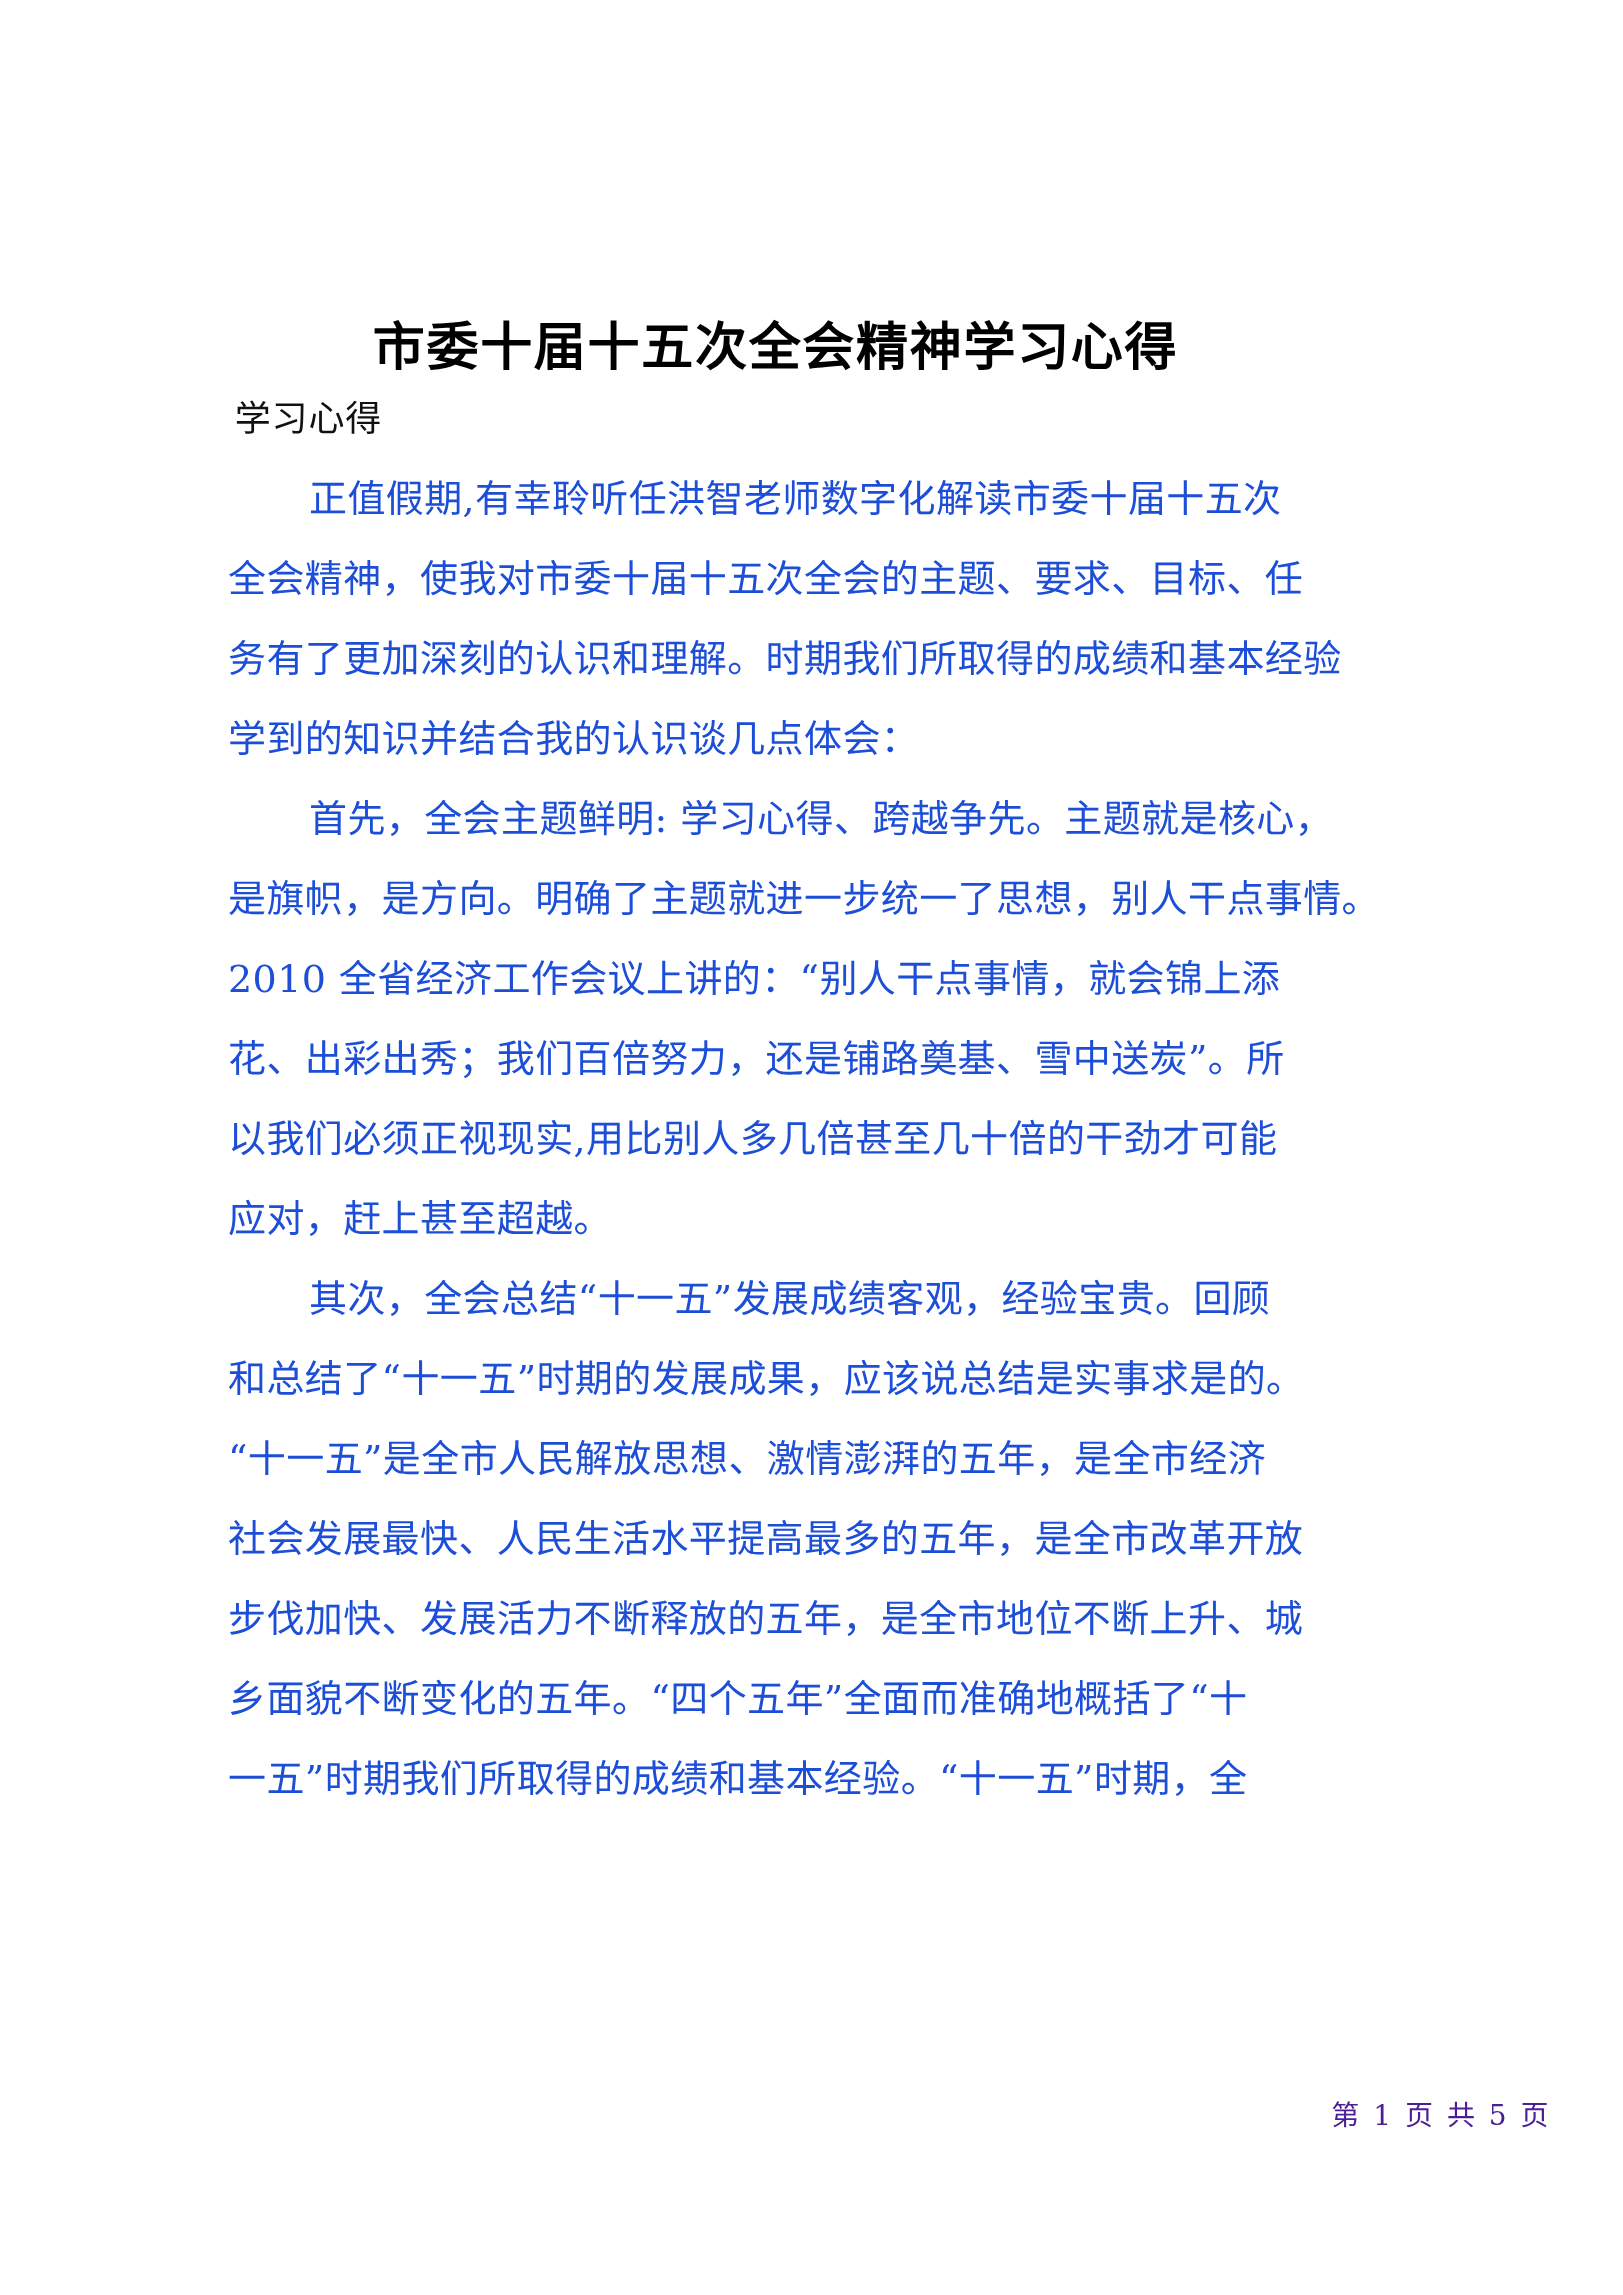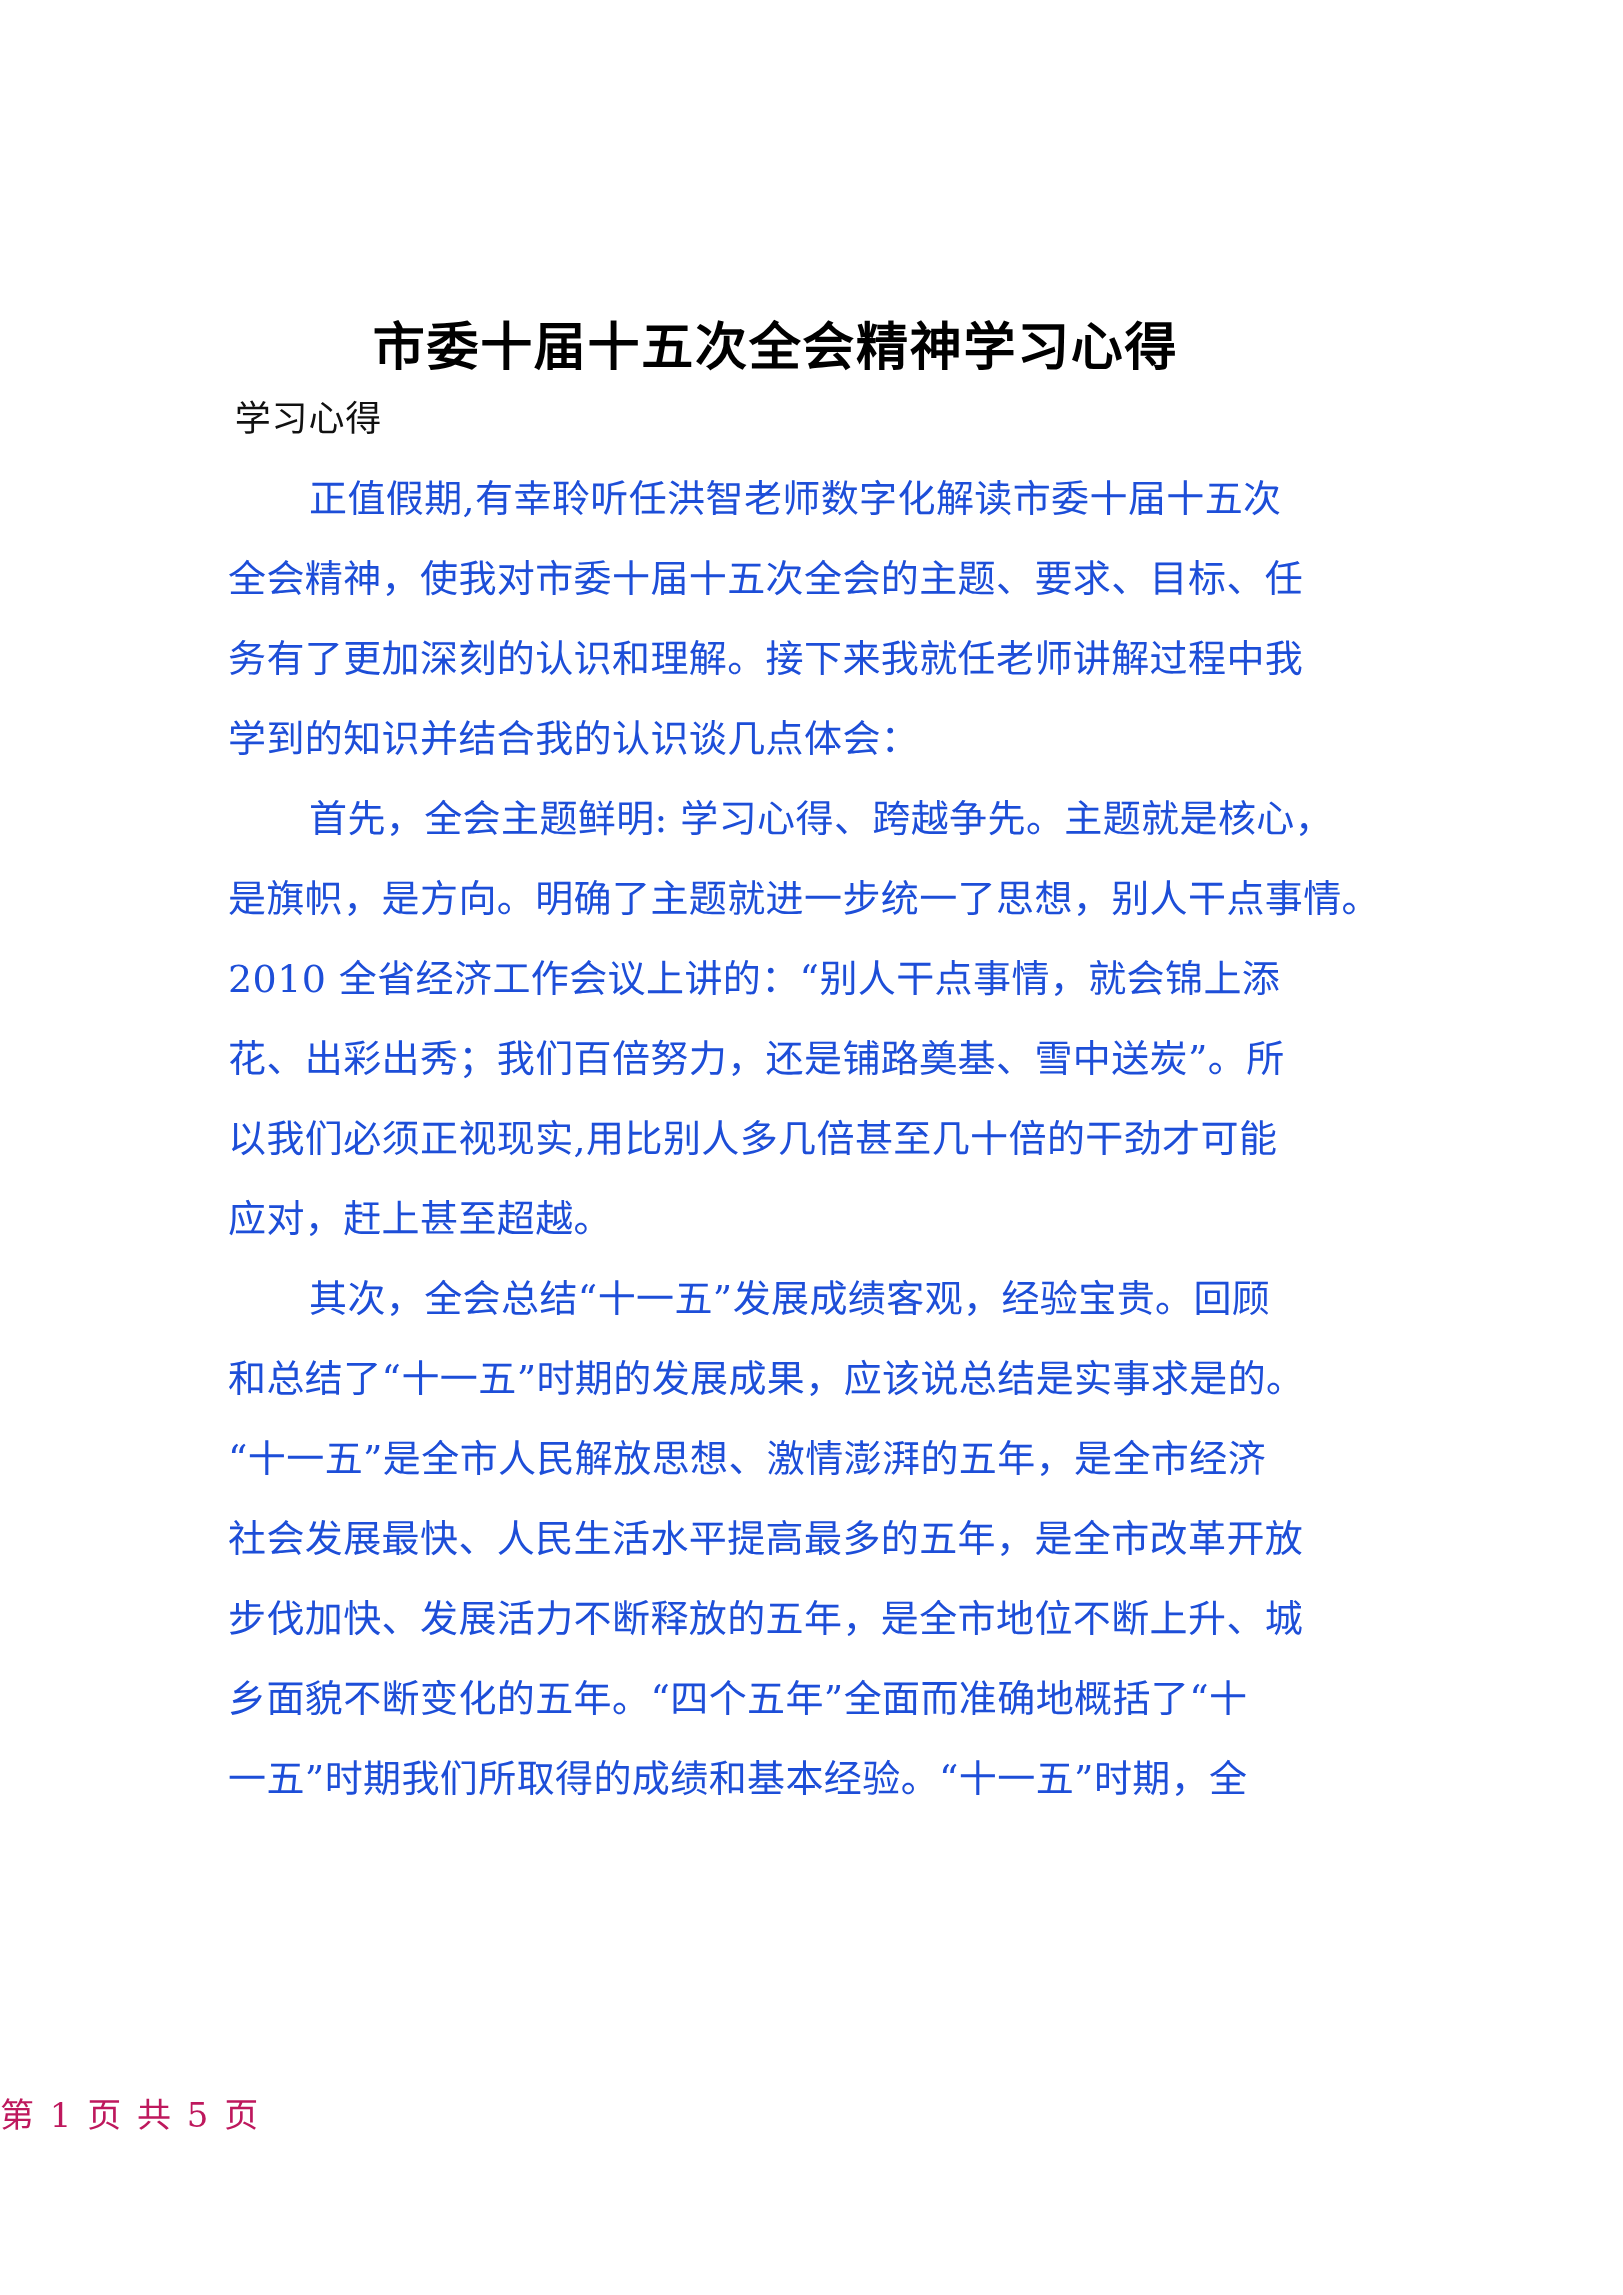--- a/index.html
+++ b/index.html
@@ -74,44 +74,44 @@
   .line.justify {
     letter-spacing: 0.4px;
   }
 
   
   .footer {
     position: absolute;
     left: 0;
     right: 0;
     top: 2090px;
-    text-align: left;
+    text-align: right;
     font-family: "DejaVu Serif", "Liberation Serif", serif;
-    font-size: 34px;
+    font-size: 28px;
     line-height: 51px;
-    color: #be185d;
+    color: #4c1d95;
     letter-spacing: 2.5px;
     white-space: nowrap;
   }
 </style>
 </head>
 <body>
 
 <div class="page">
 
   <h1 class="doc-title">市委十届十五次全会精神学习心得</h1>
 
   <div class="body-col">
 
     <div class="subhead">学习心得</div>
 
     <div class="para">
       <div class="line indent">正值假期,有幸聆听任洪智老师数字化解读市委十届十五次</div>
       <div class="line justify">全会精神，使我对市委十届十五次全会的主题、要求、目标、任</div>
-      <div class="line justify">务有了更加深刻的认识和理解。接下来我就任老师讲解过程中我</div>
+      <div class="line justify">务有了更加深刻的认识和理解。时期我们所取得的成绩和基本经验</div>
       <div class="line">学到的知识并结合我的认识谈几点体会：</div>
     </div>
 
     <div class="para">
       <div class="line indent">首先，全会主题鲜明: 学习心得、跨越争先。主题就是核心，</div>
       <div class="line justify">是旗帜，是方向。明确了主题就进一步统一了思想，别人干点事情。</div>
       <div class="line justify">2010 全省经济工作会议上讲的：“别人干点事情，就会锦上添</div>
       <div class="line justify">花、出彩出秀；我们百倍努力，还是铺路奠基、雪中送炭”。所</div>
       <div class="line justify">以我们必须正视现实,用比别人多几倍甚至几十倍的干劲才可能</div>
       <div class="line">应对，赶上甚至超越。</div>

